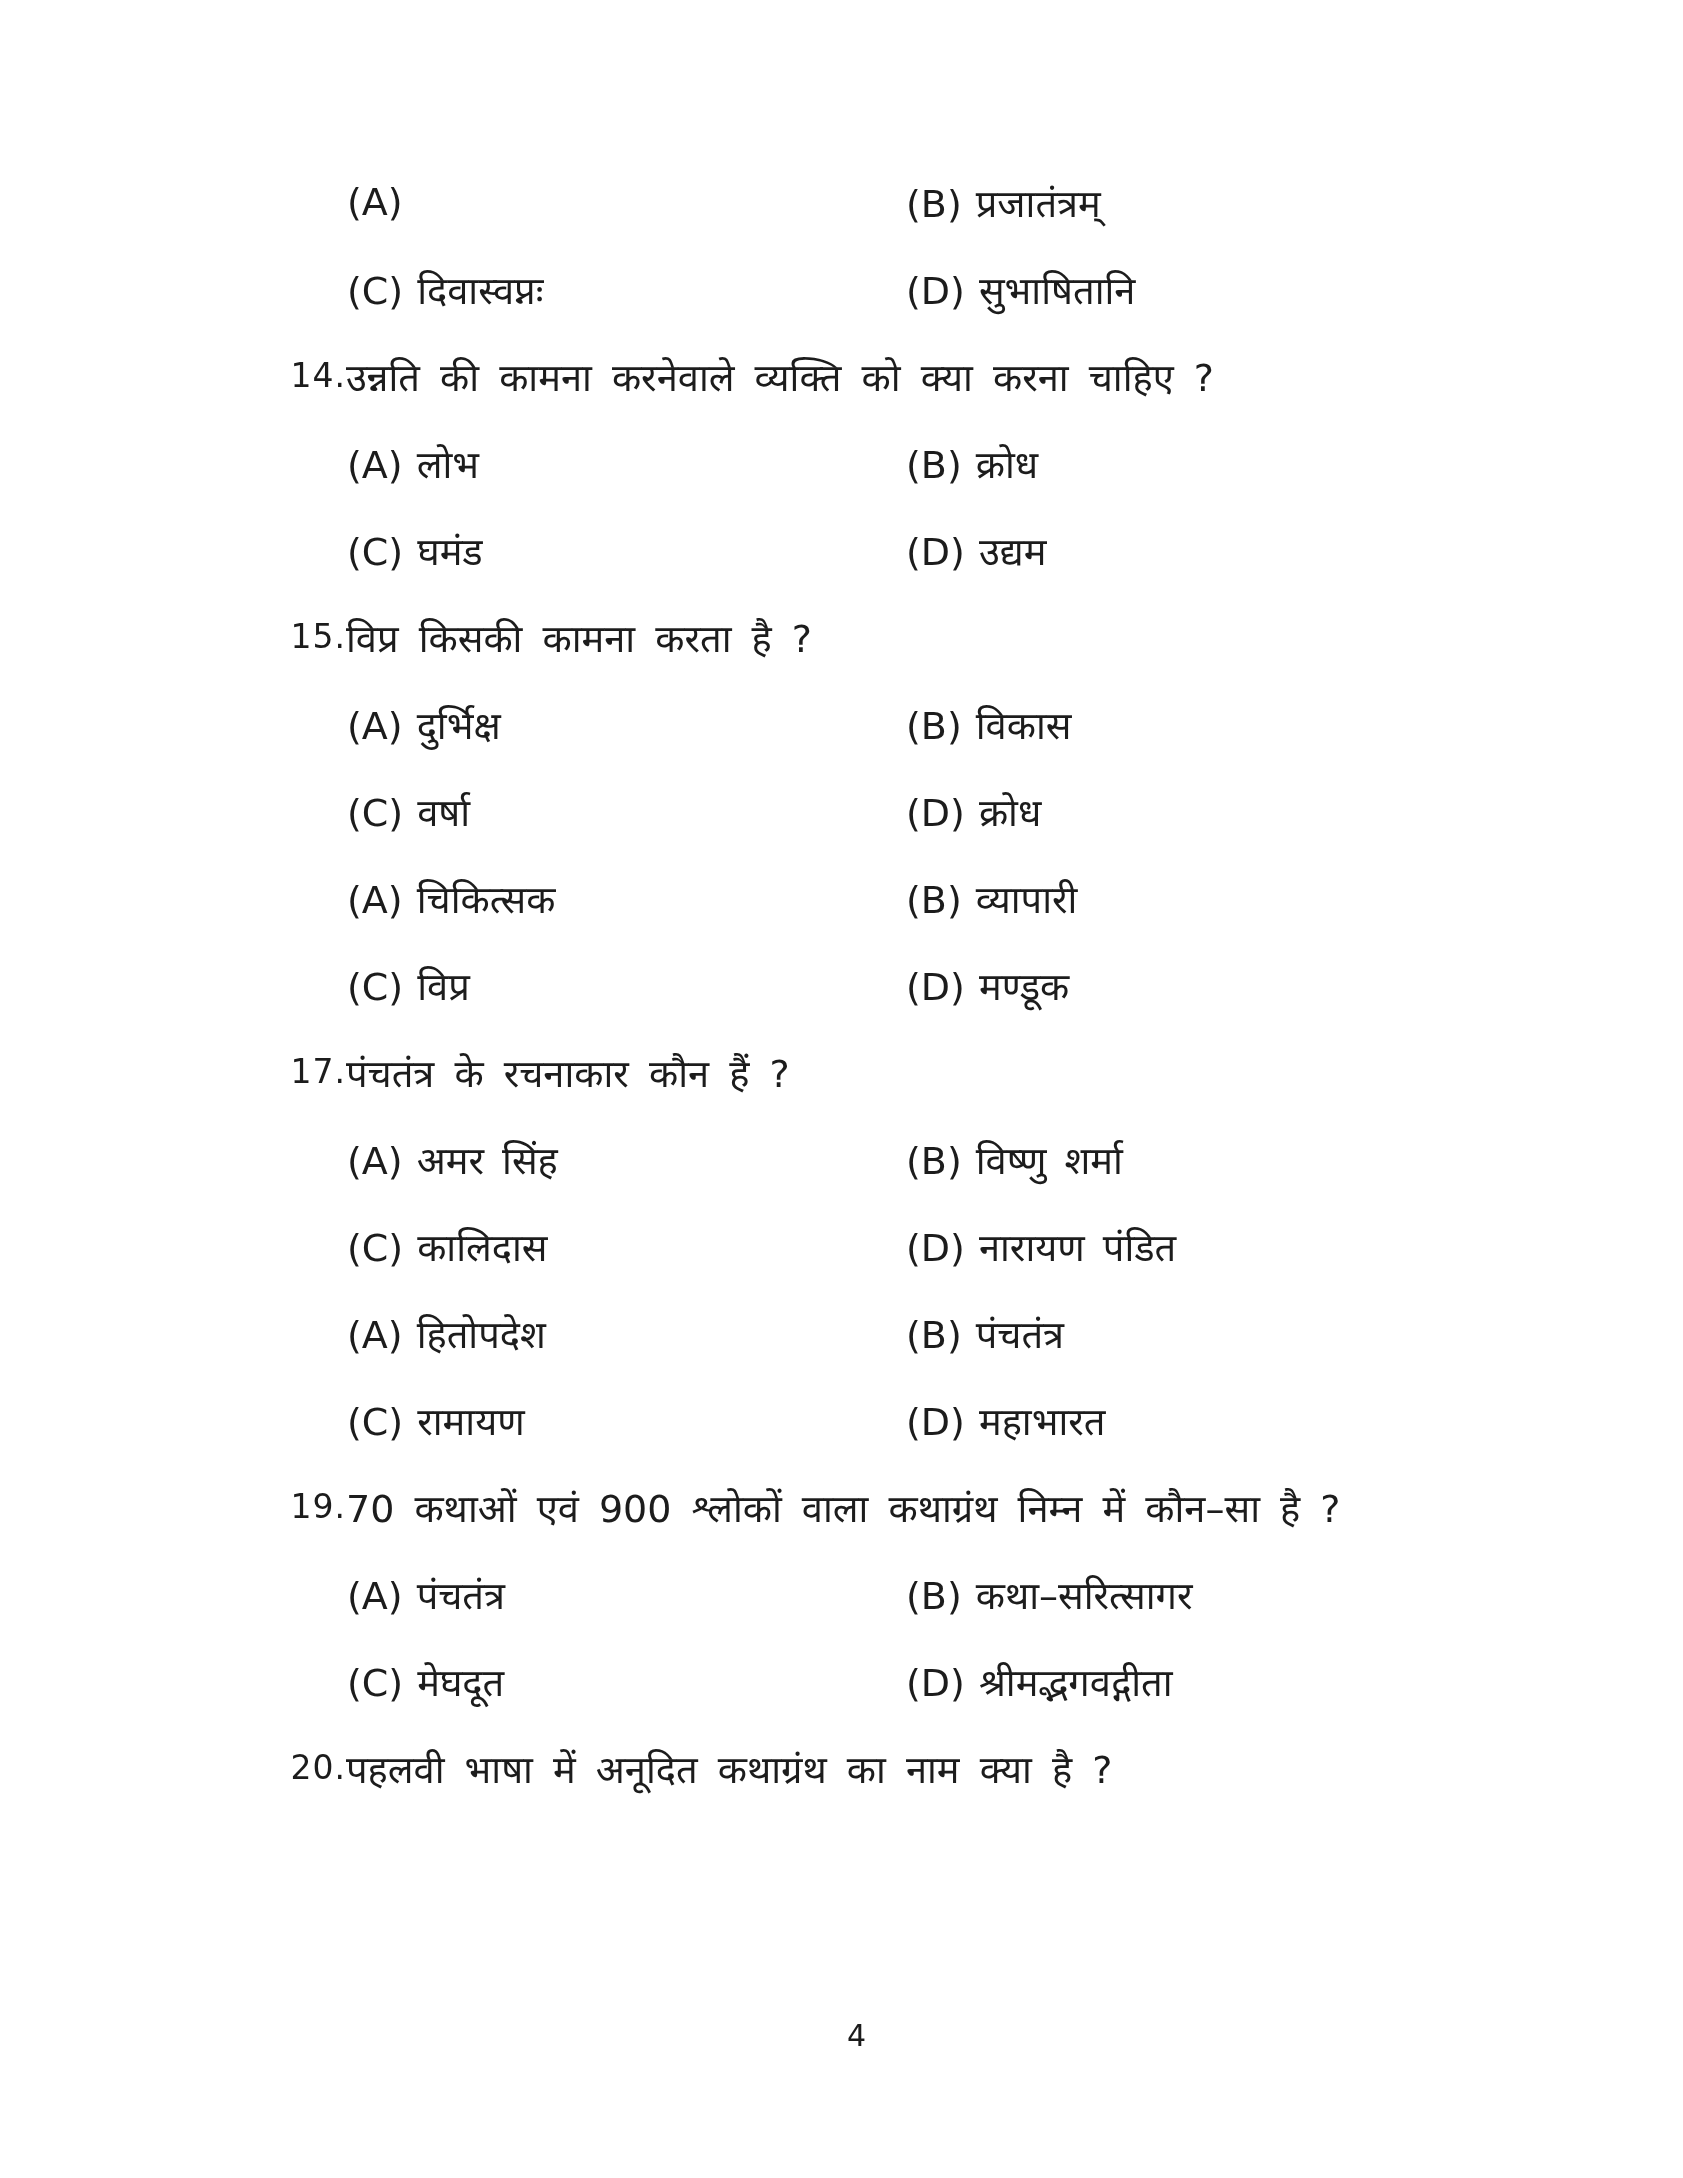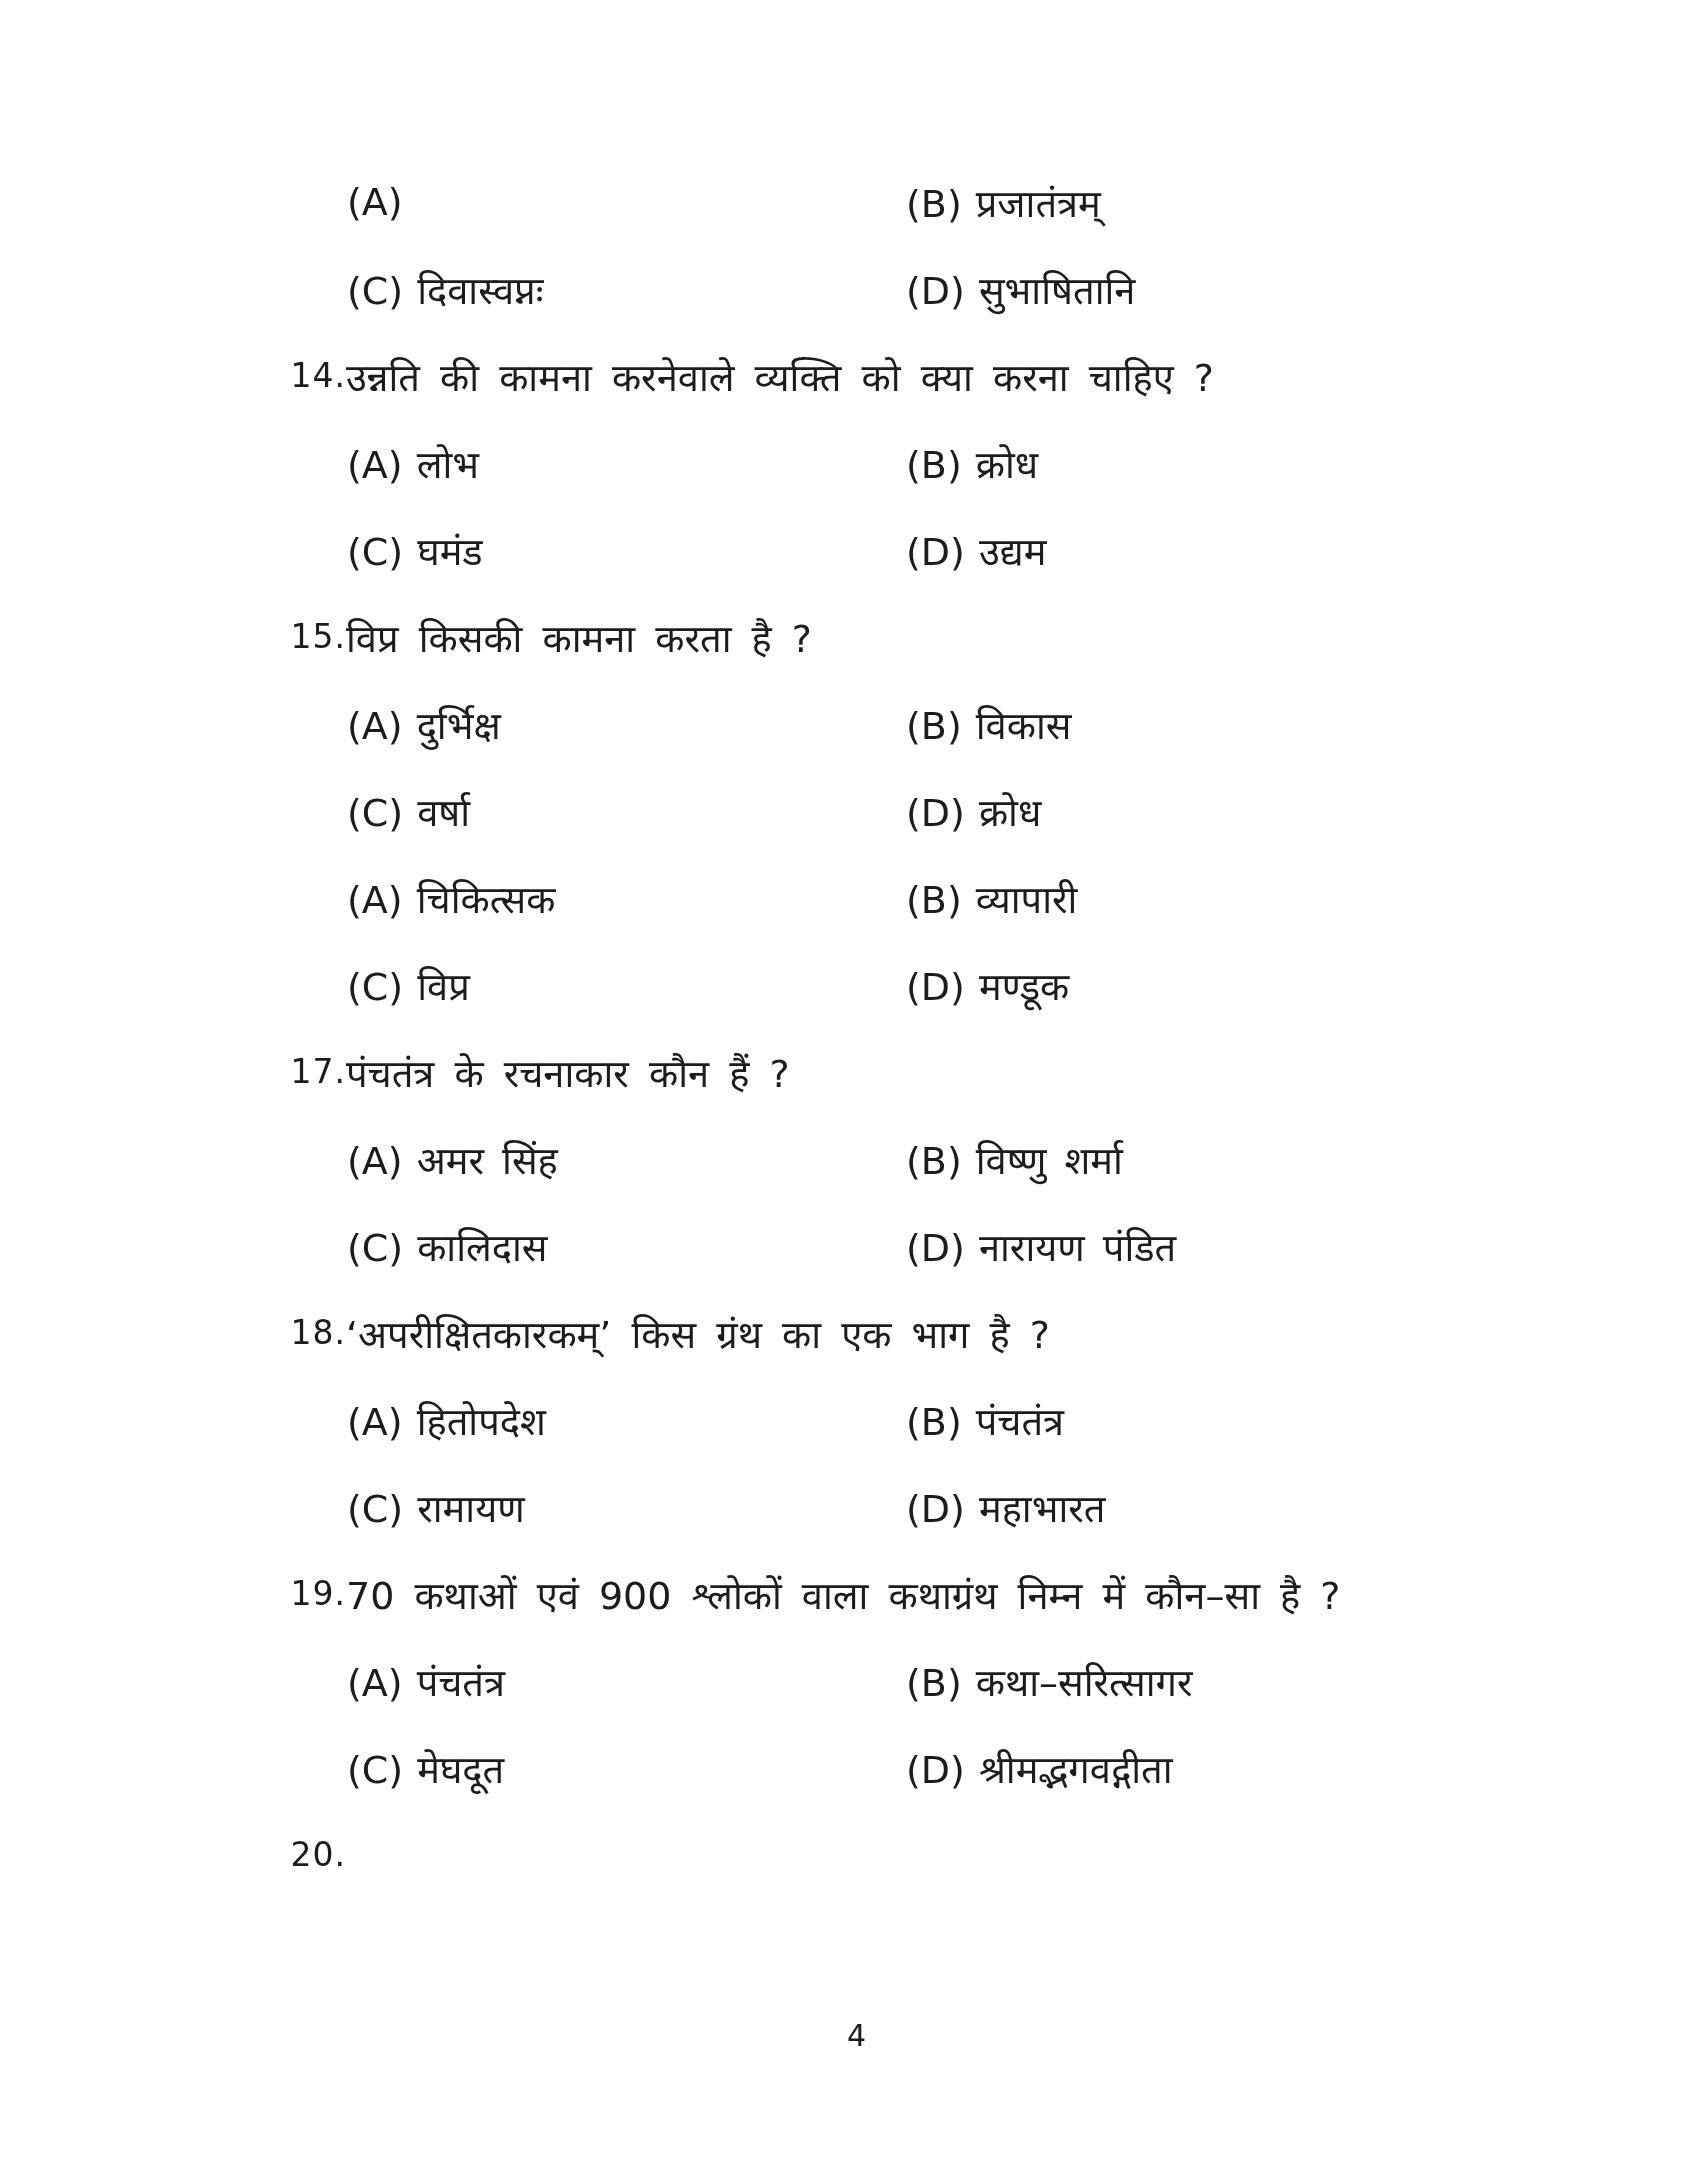--- a/index.html
+++ b/index.html
@@ -196,24 +196,20 @@
     <span class="opt col-a">
       <span class="opt-label">(C)</span>
           <span class="opt-text">कालिदास</span>
     </span>
     <span class="opt col-b">
       <span class="opt-label">(D)</span>
           <span class="opt-text">नारायण पंडित</span>
     </span>
   </div>
 
-  <div class="line q-line">
-    <span class="qnum">18.</span>
-    <span class="qtext">‘अपरीक्षितकारकम्’ किस ग्रंथ का एक भाग है ?</span>
-  </div>
 
   <div class="line opt-line">
     <span class="opt col-a">
       <span class="opt-label">(A)</span>
           <span class="opt-text">हितोपदेश</span>
     </span>
     <span class="opt col-b">
       <span class="opt-label">(B)</span>
           <span class="opt-text">पंचतंत्र</span>
     </span>
@@ -252,17 +248,18 @@
           <span class="opt-text">मेघदूत</span>
     </span>
     <span class="opt col-b">
       <span class="opt-label">(D)</span>
           <span class="opt-text">श्रीमद्भगवद्गीता</span>
     </span>
   </div>
 
   <div class="line q-line">
     <span class="qnum">20.</span>
+    <span class="qtext">पहलवी भाषा में अनूदित कथाग्रंथ का नाम क्या है ?</span>
   </div>
 </div>
   <div class="page-number">4</div>
 </div>
 
 
 </body></html>

